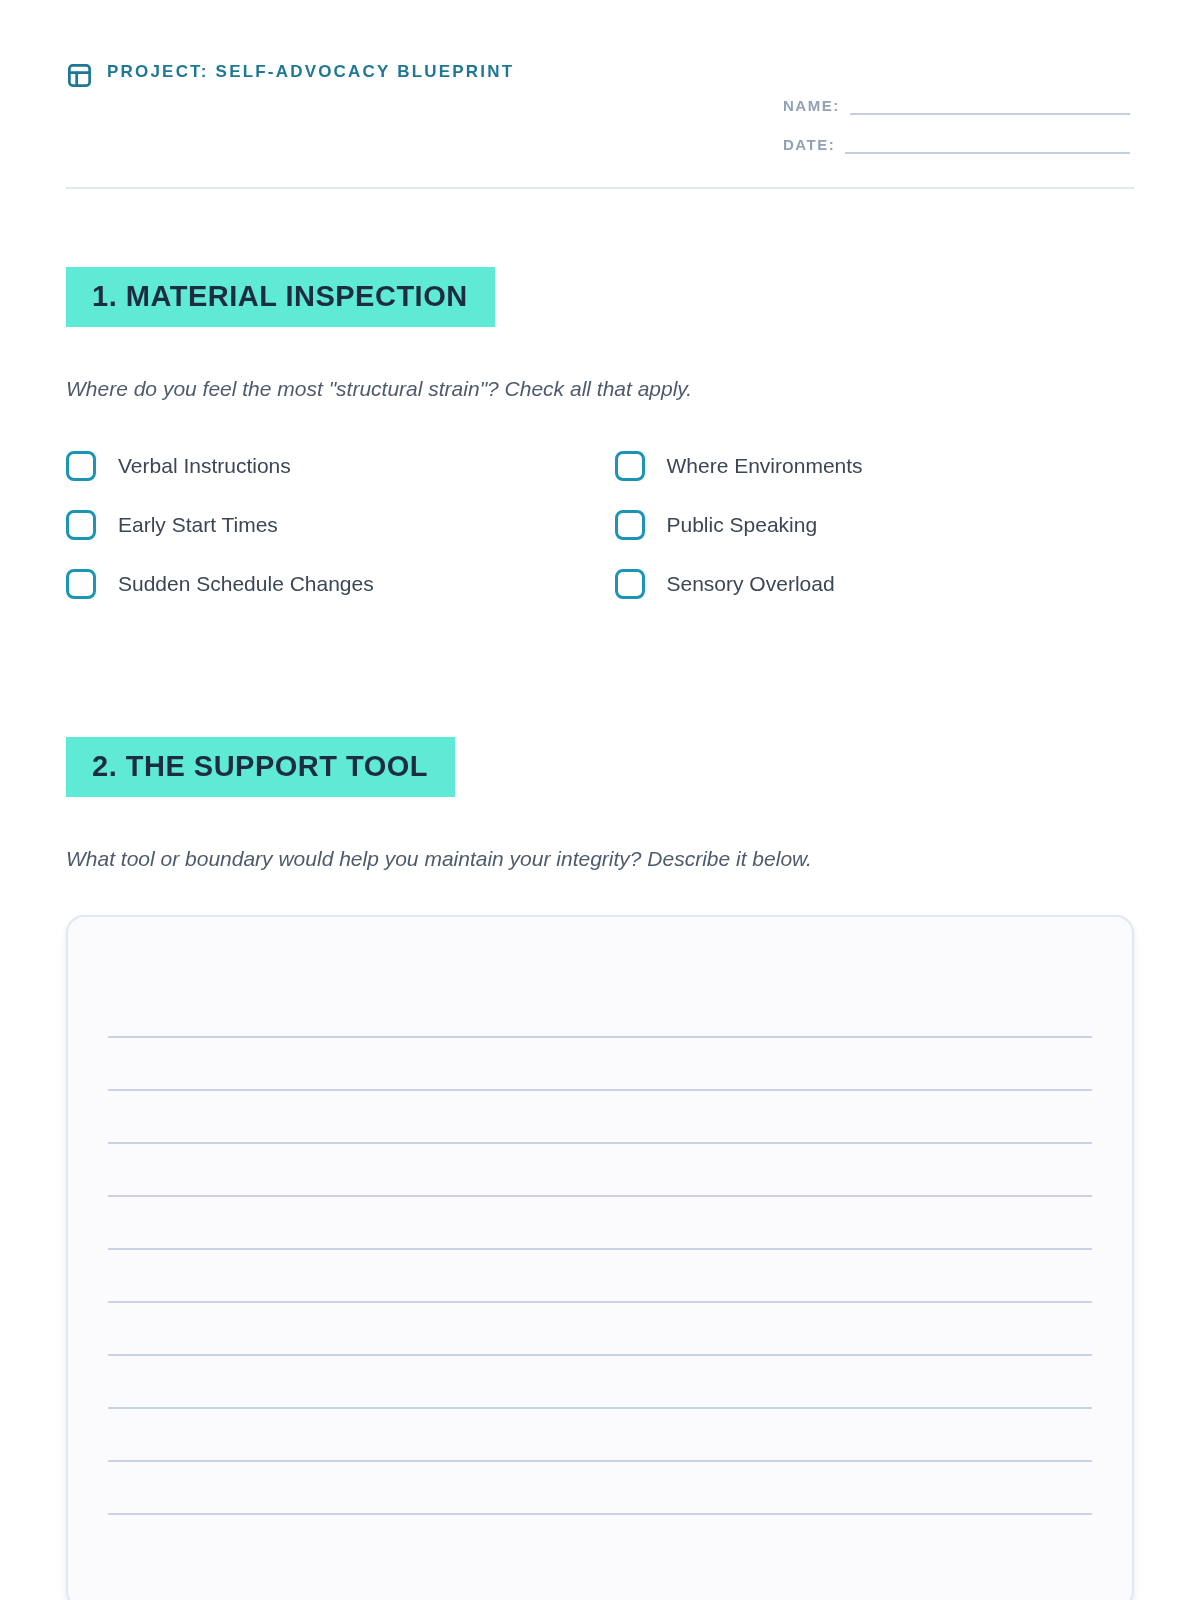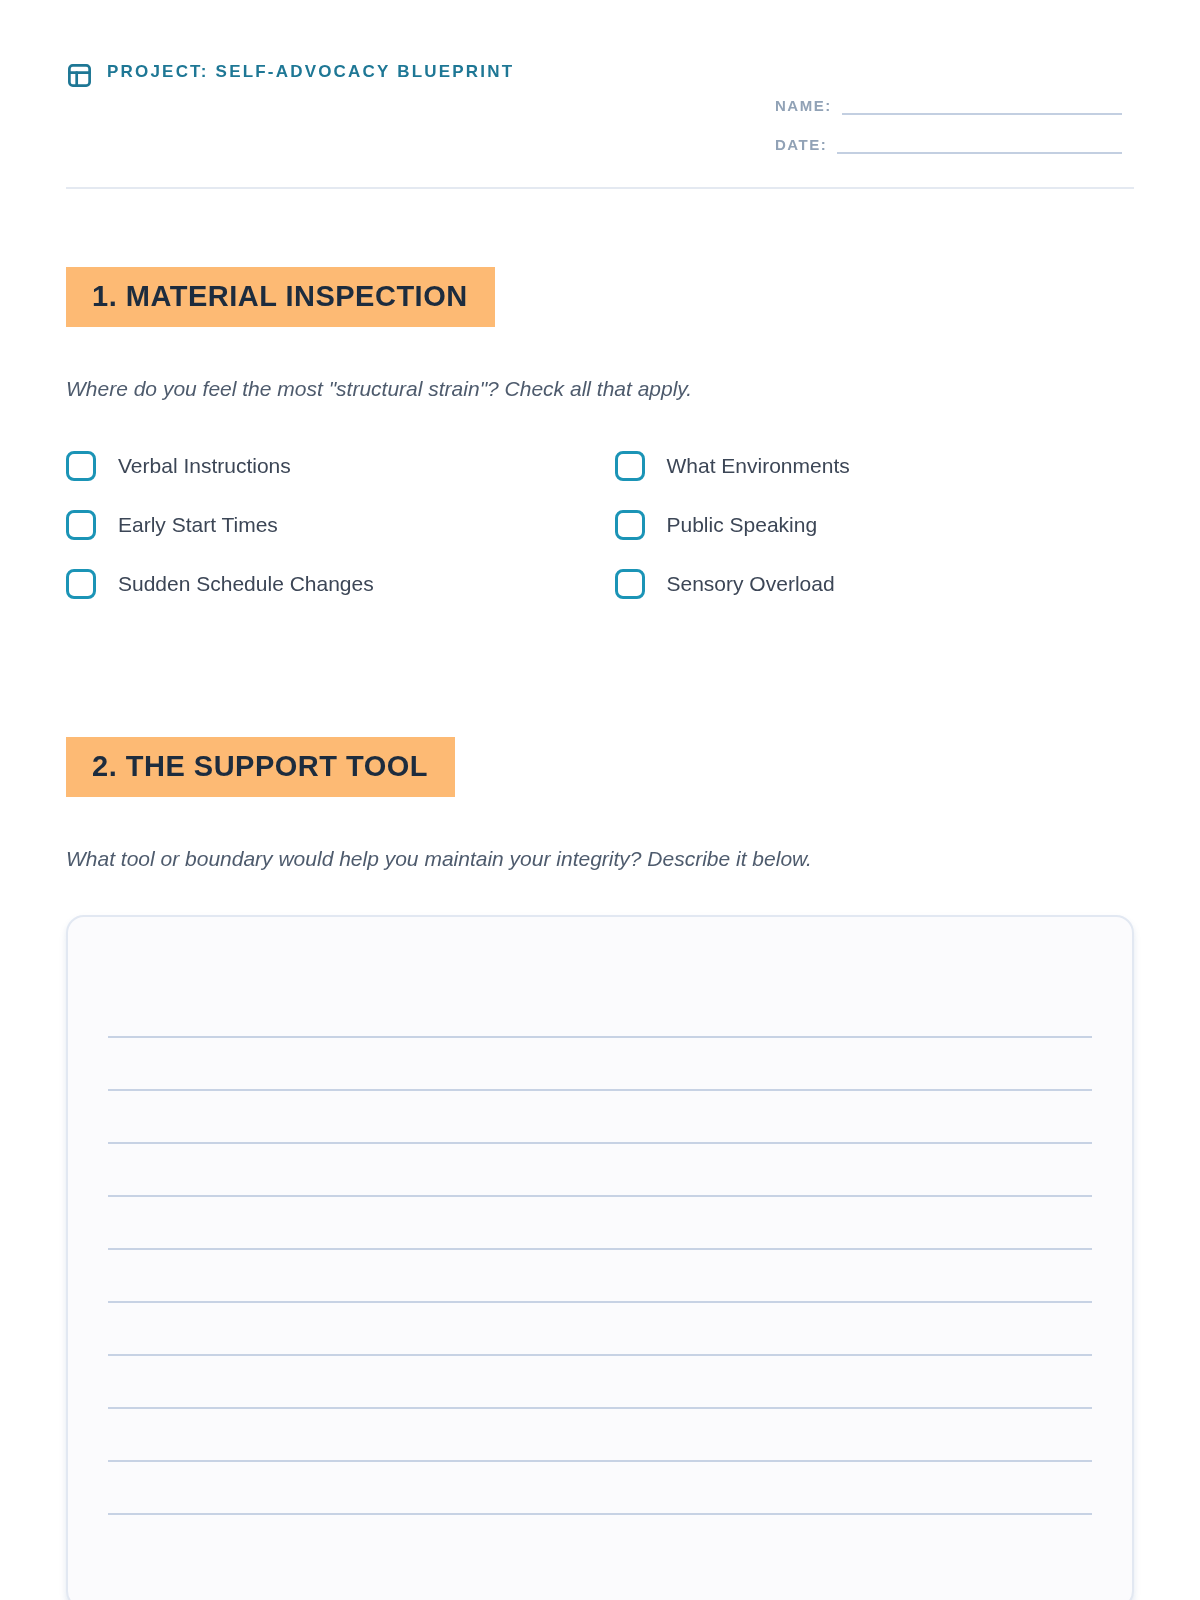--- a/index.html
+++ b/index.html
@@ -14,33 +14,33 @@
   
   .project-row { display:flex; gap:14px; padding-top:62px; }
   .project-label {
     color:#1e7795; font-size:17px; font-weight:bold; letter-spacing:2.2px;
   }
   .header-bottom { position:relative; margin-top:6px; height:92px; }
   .doc-title {
     margin:0; font-size:55px; font-weight:bold; letter-spacing:0.5px;
     line-height:1.0; color:#182230;
   }
-  .fields { position:absolute; right:12px; top:-4px; width:347px; }
+  .fields { position:absolute; right:4px; top:-4px; width:347px; }
   .field { display:flex; align-items:flex-end; gap:10px; height:24px; margin-bottom:15px; }
   .flabel {
     font-size:15px; font-weight:bold; letter-spacing:1.5px; color:#91a2b6;
     padding-bottom:1px;
   }
   .fline { flex:1; border-bottom:2px solid #c3cfe1; height:22px; color:#3c4656; font-size:16px; }
   .divider { border:none; border-top:2px solid #e4e9f1; margin:0; }
 
   
   .sec-head-wrap { margin:0; }
   .sec-head {
-    display:inline-block; background:#fdba74; color:#1d2c3e;
+    display:inline-block; background:#5eead4; color:#1d2c3e;
     font-size:29px; font-weight:bold; letter-spacing:0.5px;
     padding:13px 27px 14px 26px;
   }
   .sec1 .sec-head-wrap { margin-top:54px; }
   .sec2 .sec-head-wrap { margin-top:114px; }
 
   .prompt {
     font-style:italic; font-size:21px; color:#4e5b6d; margin:26px 0 0 0;
   }
 
@@ -105,21 +105,21 @@
       </div>
       <p class="prompt">Where do you feel the most "structural strain"? Check all that apply.</p>
 
       <div class="check-grid">
         <div class="check-item">
           <span class="checkbox"></span>
           <span class="check-label">Verbal Instructions</span>
         </div>
         <div class="check-item">
           <span class="checkbox"></span>
-          <span class="check-label">What Environments</span>
+          <span class="check-label">Where Environments</span>
         </div>
         <div class="check-item">
           <span class="checkbox"></span>
           <span class="check-label">Early Start Times</span>
         </div>
         <div class="check-item">
           <span class="checkbox"></span>
           <span class="check-label">Public Speaking</span>
         </div>
         <div class="check-item">

